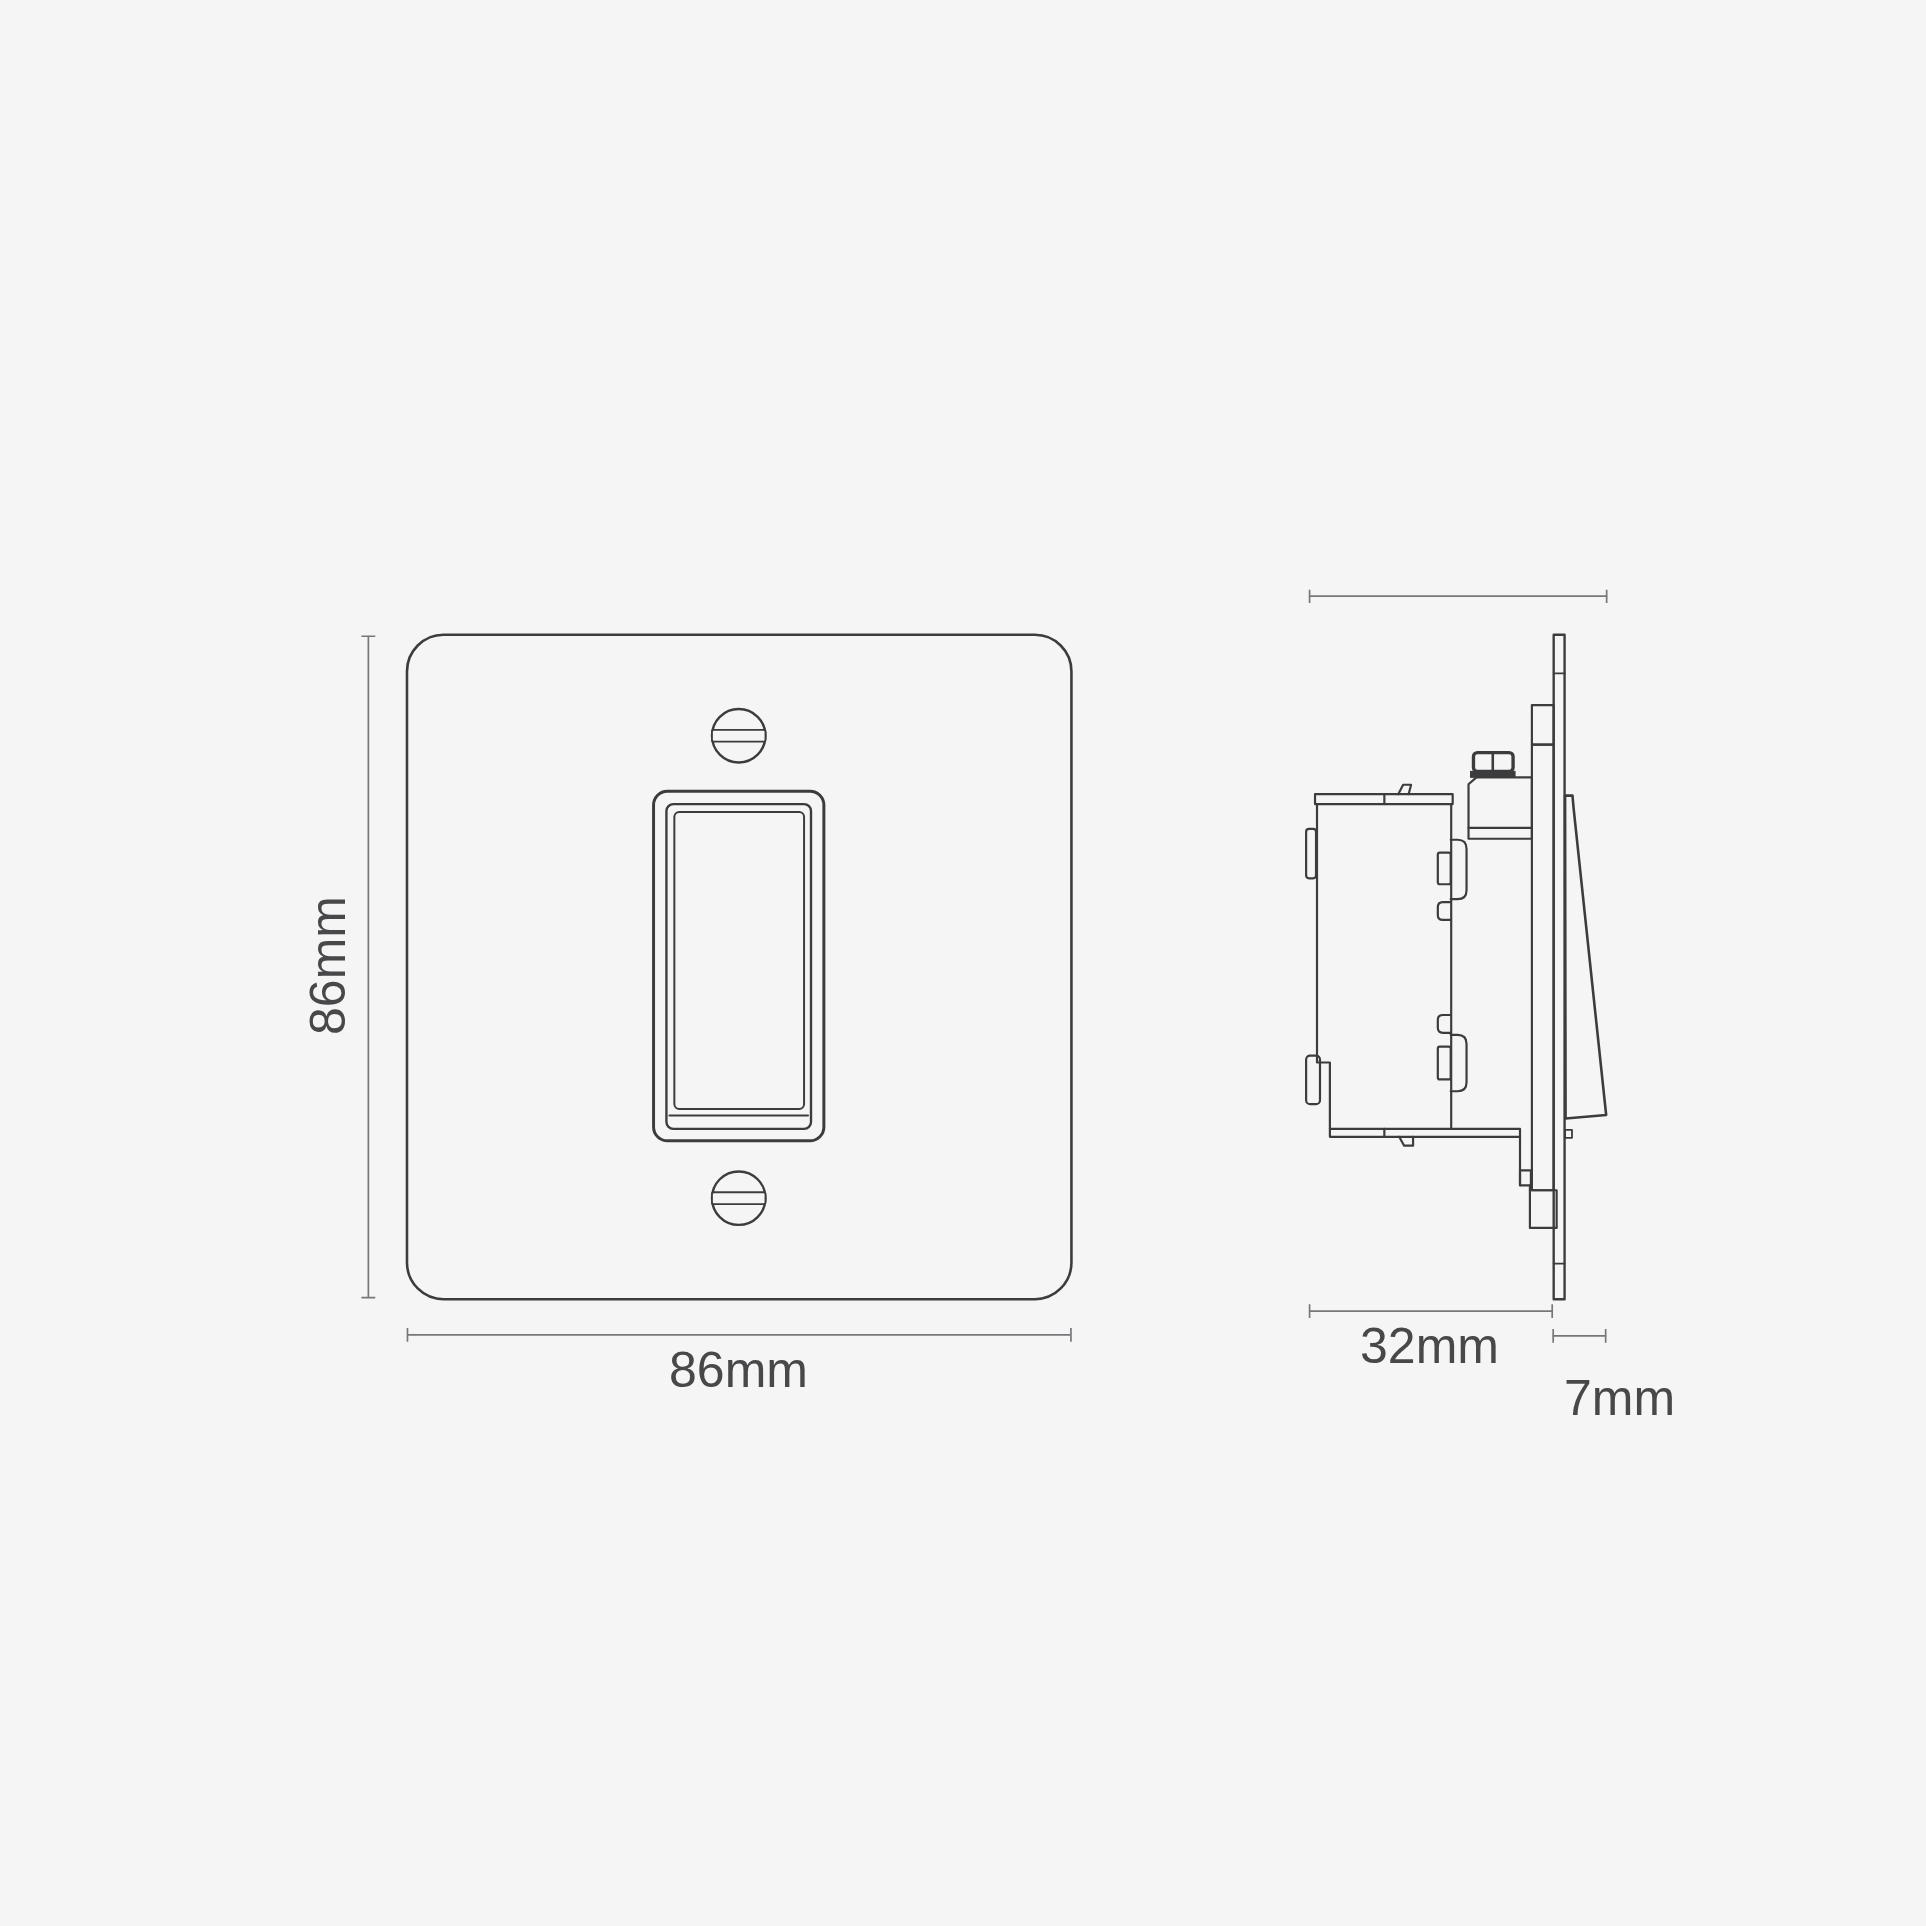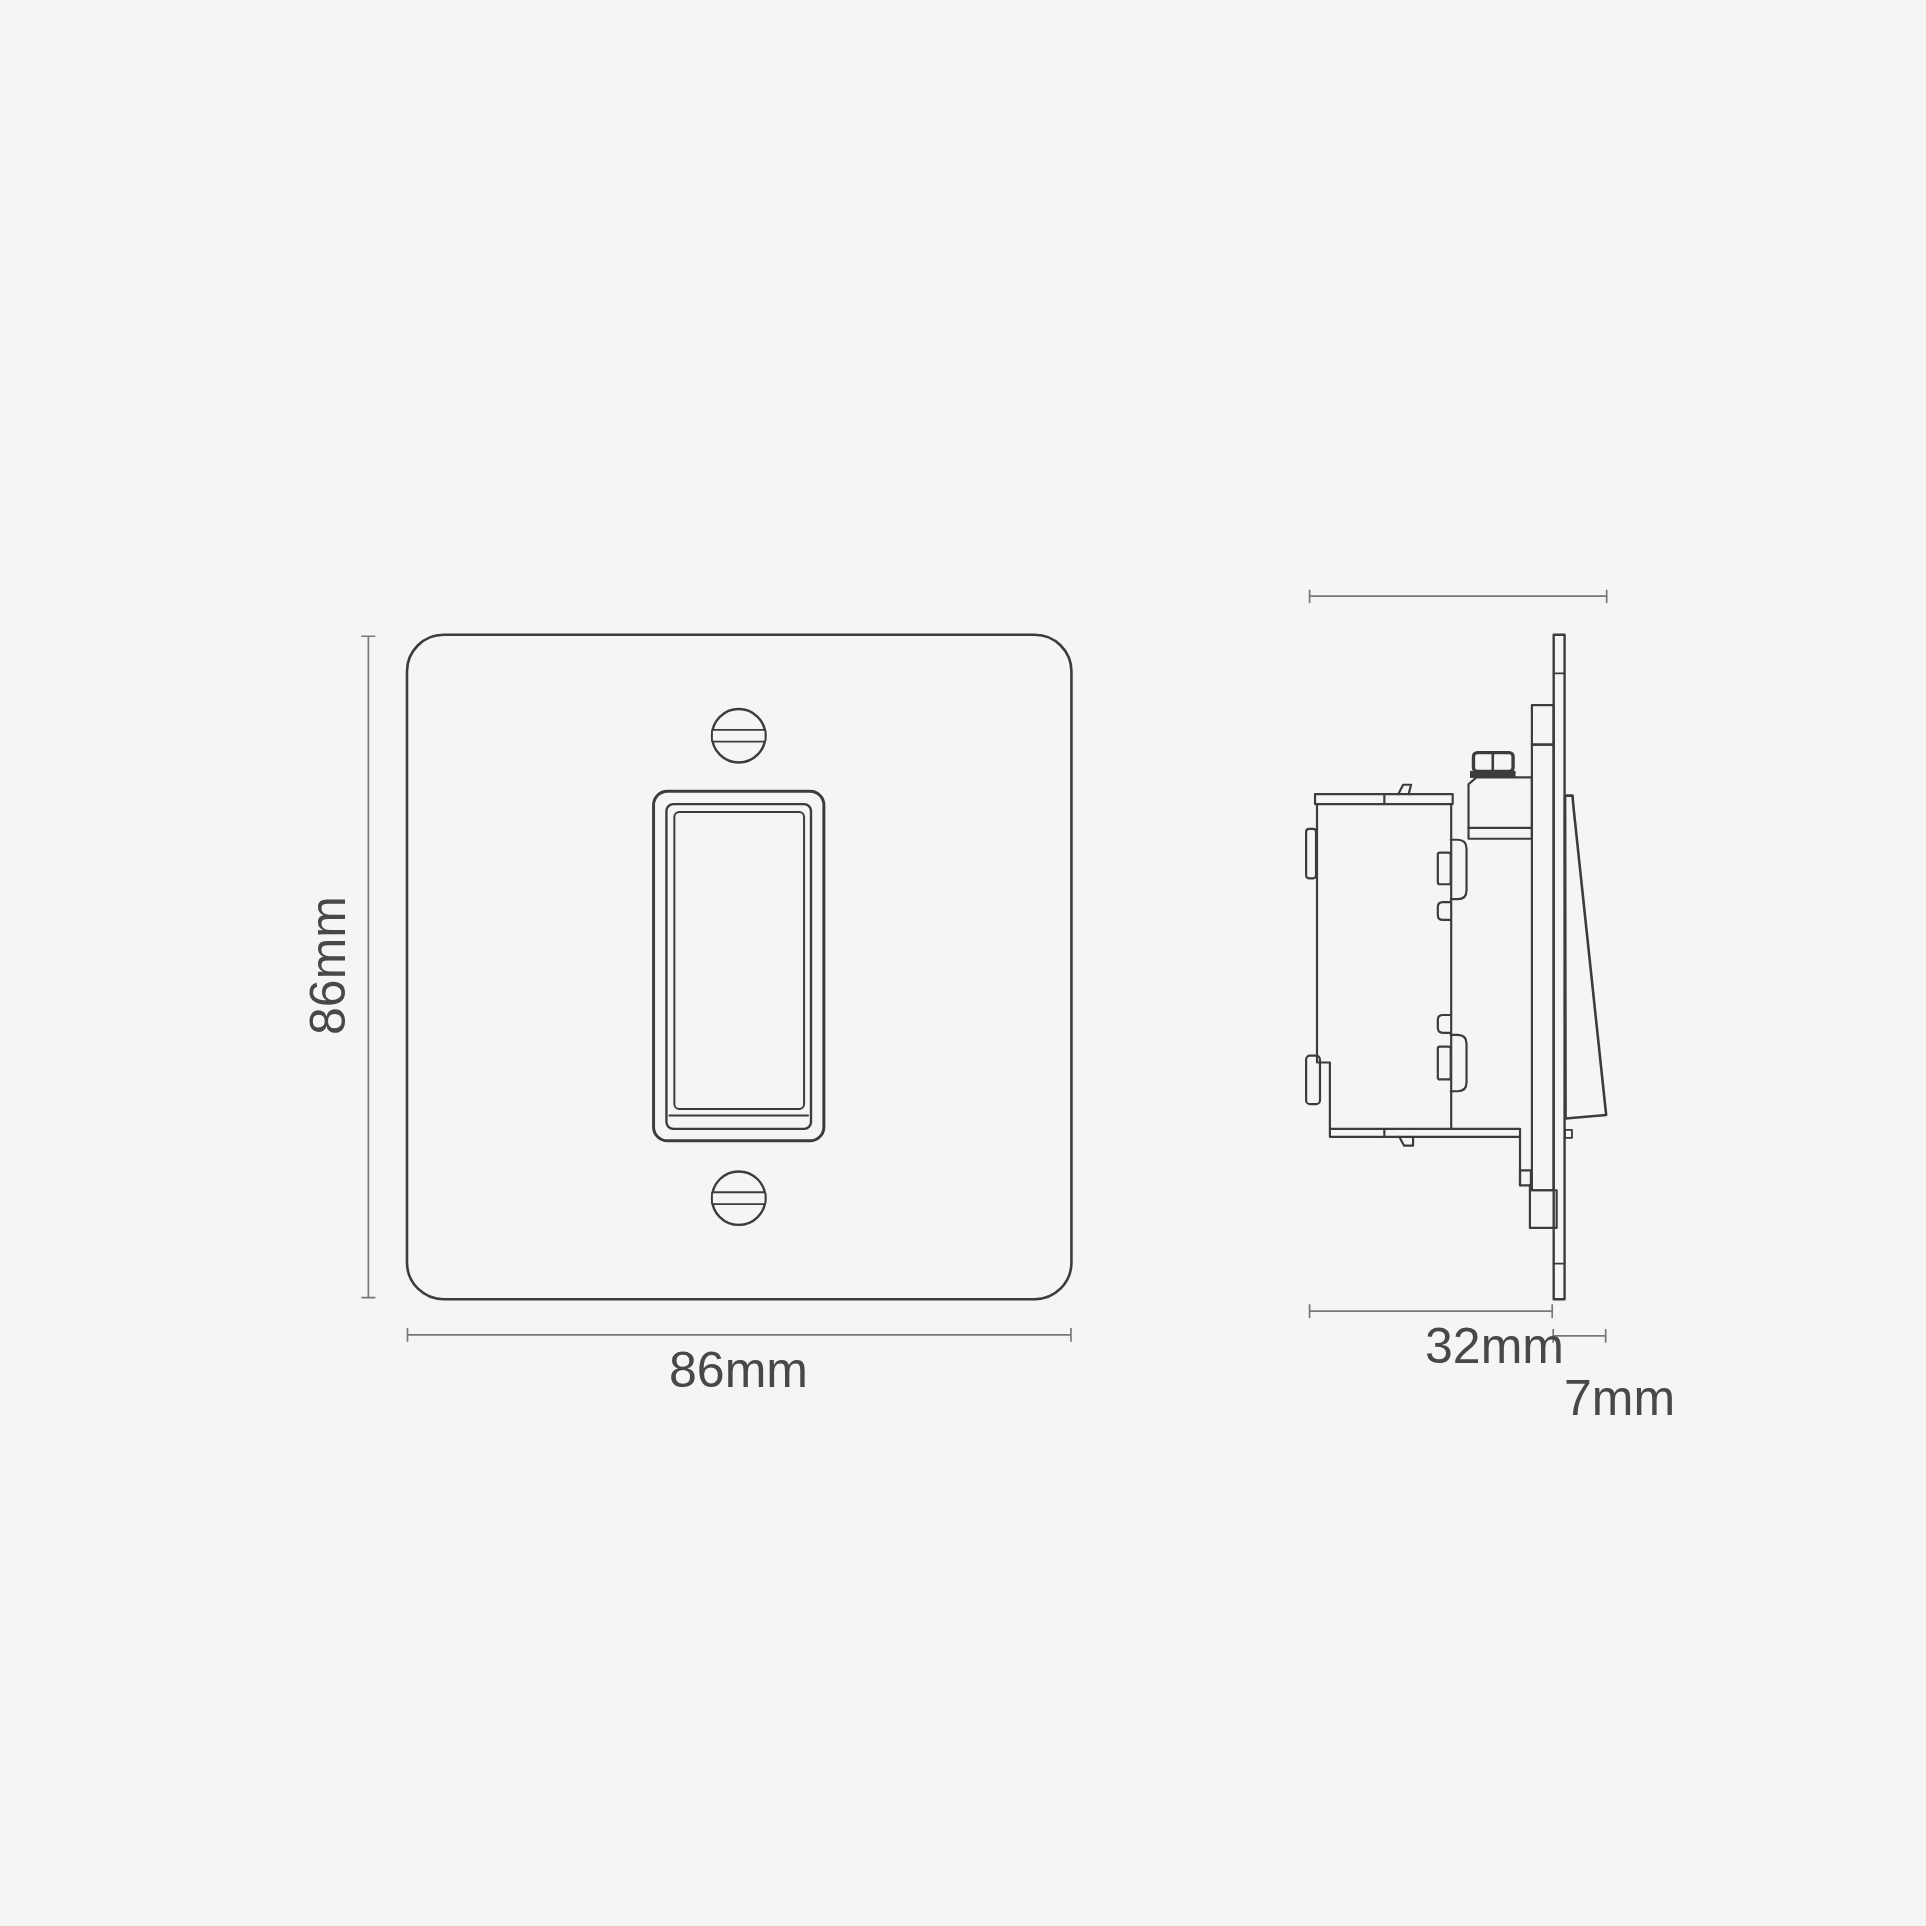--- a/index.html
+++ b/index.html
@@ -137,18 +137,18 @@
         <path class="dim" d="M1568.5,1342 V1356 M1621.5,1342 V1356"></path>
       </g>
     </g>
   </svg>
 
   <div class="lbl rot" style="left:180px;top:935px;">86mm</div>
 
   <div class="lbl" style="left:590px;top:1340px;">86mm</div>
 
 
-  <div class="lbl" style="left:1346px;top:1316px;">32mm</div>
+  <div class="lbl" style="left:1281px;top:1316px;">32mm</div>
 
   <div class="lbl" style="left:1471px;top:1344px;margin-top:24px;">7mm</div>
 
 </div>
 
 
 </body></html>

